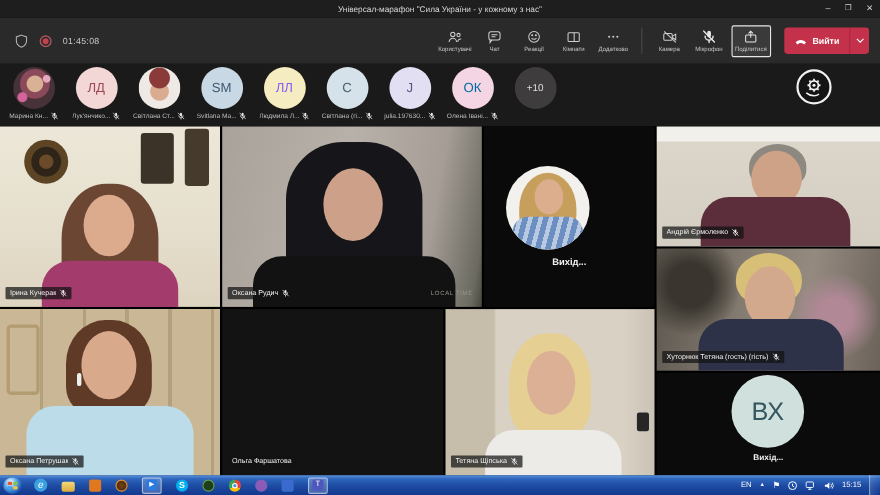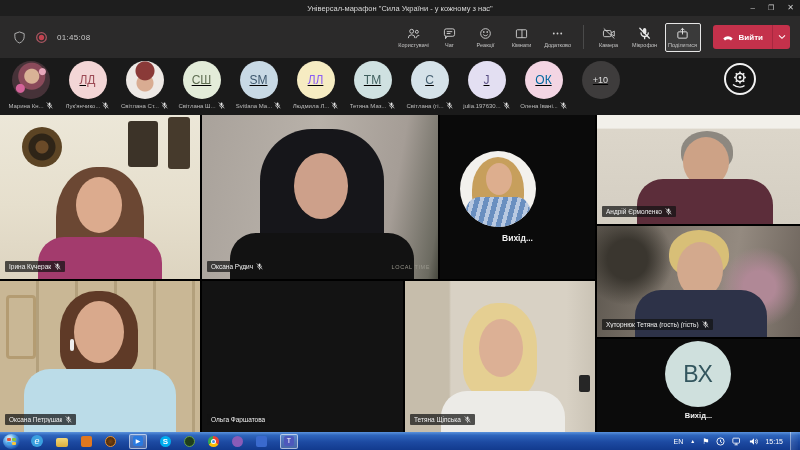--- a/index.html
+++ b/index.html
@@ -22,21 +22,21 @@
   .tbbtn svg{display:block;}
   .tb-sep{width:1px;height:24px;background:#4a4a4a;margin:0 7px;}
   .sharebox{border:1px solid #e6e6e6;border-radius:2px;background:#3a3a3a;margin:0 2px;}
   .leavebtn{display:flex;align-items:stretch;height:24px;background:#c4314b;border-radius:3px;margin-left:10px;overflow:hidden;cursor:pointer;}
   .leavemain{display:flex;align-items:center;gap:5px;padding:0 9px;}
   .leavemain .txt{color:#fff;font-size:8px;font-weight:bold;}
   .leavesep{width:1px;background:#a82840;}
   .leavechev{display:flex;align-items:center;justify-content:center;width:17px;}
 
   
-  .roster{position:absolute;left:0;top:58px;width:800px;height:57px;background:#1a1a1a;display:flex;padding:3px 0 0 2px;text-decoration:underline;}
+  .roster{position:absolute;left:0;top:58px;width:800px;height:57px;background:#1a1a1a;display:flex;padding:3px 0 0 2px;}
   .rostitem{width:57px;display:flex;flex-direction:column;align-items:center;cursor:pointer;}
   .ravatar{width:38px;height:38px;border-radius:50%;display:flex;align-items:center;justify-content:center;font-size:12px;font-weight:normal;overflow:hidden;flex-shrink:0;}
   .rname{display:flex;align-items:center;gap:2px;margin-top:3px;max-width:56px;}
   .rname span{font-size:6px;color:#bdbdbd;white-space:nowrap;overflow:hidden;}
   .photo-a{background:radial-gradient(circle at 22% 72%,#d4639a 0 4px,rgba(0,0,0,0) 5px),radial-gradient(circle at 80% 28%,#e8a8bc 0 3px,rgba(0,0,0,0) 4px),radial-gradient(circle at 52% 40%,#d9b296 0 7px,#8a4a5a 8px 13px,#463238 14px),#463238;}
   .photo-b{background:radial-gradient(circle at 50% 26%,#8a3a38 0 9px,rgba(0,0,0,0) 10px),radial-gradient(circle at 50% 58%,#d9ac92 0 8px,rgba(0,0,0,0) 9px),#eeE9e5;}
   .wmlogo{position:absolute;right:44px;top:63px;width:32px;height:32px;border:2px solid #f2f2f2;border-radius:50%;display:flex;align-items:center;justify-content:center;background:#141414;}
 
   
   .grid{position:absolute;left:0;top:115px;width:800px;height:317px;background:#000;}
@@ -260,58 +260,36 @@
     <div class="rostitem">
       <div class="ravatar photo-b"></div>
       <div class="rname">
           <span>Світлана Ст...</span>
           <svg class="mic-s" width="7" height="7" viewBox="0 0 10 10">
             <use href="#micoff"></use>
           </svg>
         </div>
     </div>
     <div class="rostitem">
-      <div class="ravatar" style="background: rgb(227, 236, 217); color: rgb(95, 110, 82);">
-          <span>СШ</span>
-        </div>
-      <div class="rname">
-          <span>Світлана Ш...</span>
-          <svg class="mic-s" width="7" height="7" viewBox="0 0 10 10">
-            <use href="#micoff"></use>
-          </svg>
-        </div>
-    </div>
-    <div class="rostitem">
       <div class="ravatar" style="background: rgb(200, 217, 229); color: rgb(62, 88, 110); justify-content: center;">
           <span>SM</span>
         </div>
       <div class="rname">
           <span>Svitlana Ma...</span>
           <svg class="mic-s" width="7" height="7" viewBox="0 0 10 10">
             <use href="#micoff"></use>
           </svg>
         </div>
     </div>
     <div class="rostitem">
       <div class="ravatar" style="background: rgb(246, 236, 194); color: #8b5cf6;">
           <span>ЛЛ</span>
         </div>
       <div class="rname">
           <span>Людмила Л...</span>
-          <svg class="mic-s" width="7" height="7" viewBox="0 0 10 10">
-            <use href="#micoff"></use>
-          </svg>
-        </div>
-    </div>
-    <div class="rostitem">
-      <div class="ravatar" style="background: rgb(207, 225, 225); color: rgb(64, 96, 95);">
-          <span>ТМ</span>
-        </div>
-      <div class="rname">
-          <span>Тетяна Маз...</span>
           <svg class="mic-s" width="7" height="7" viewBox="0 0 10 10">
             <use href="#micoff"></use>
           </svg>
         </div>
     </div>
     <div class="rostitem">
       <div class="ravatar" style="background: rgb(213, 226, 233); color: rgb(71, 98, 115);">
           <span>С</span>
         </div>
       <div class="rname">

